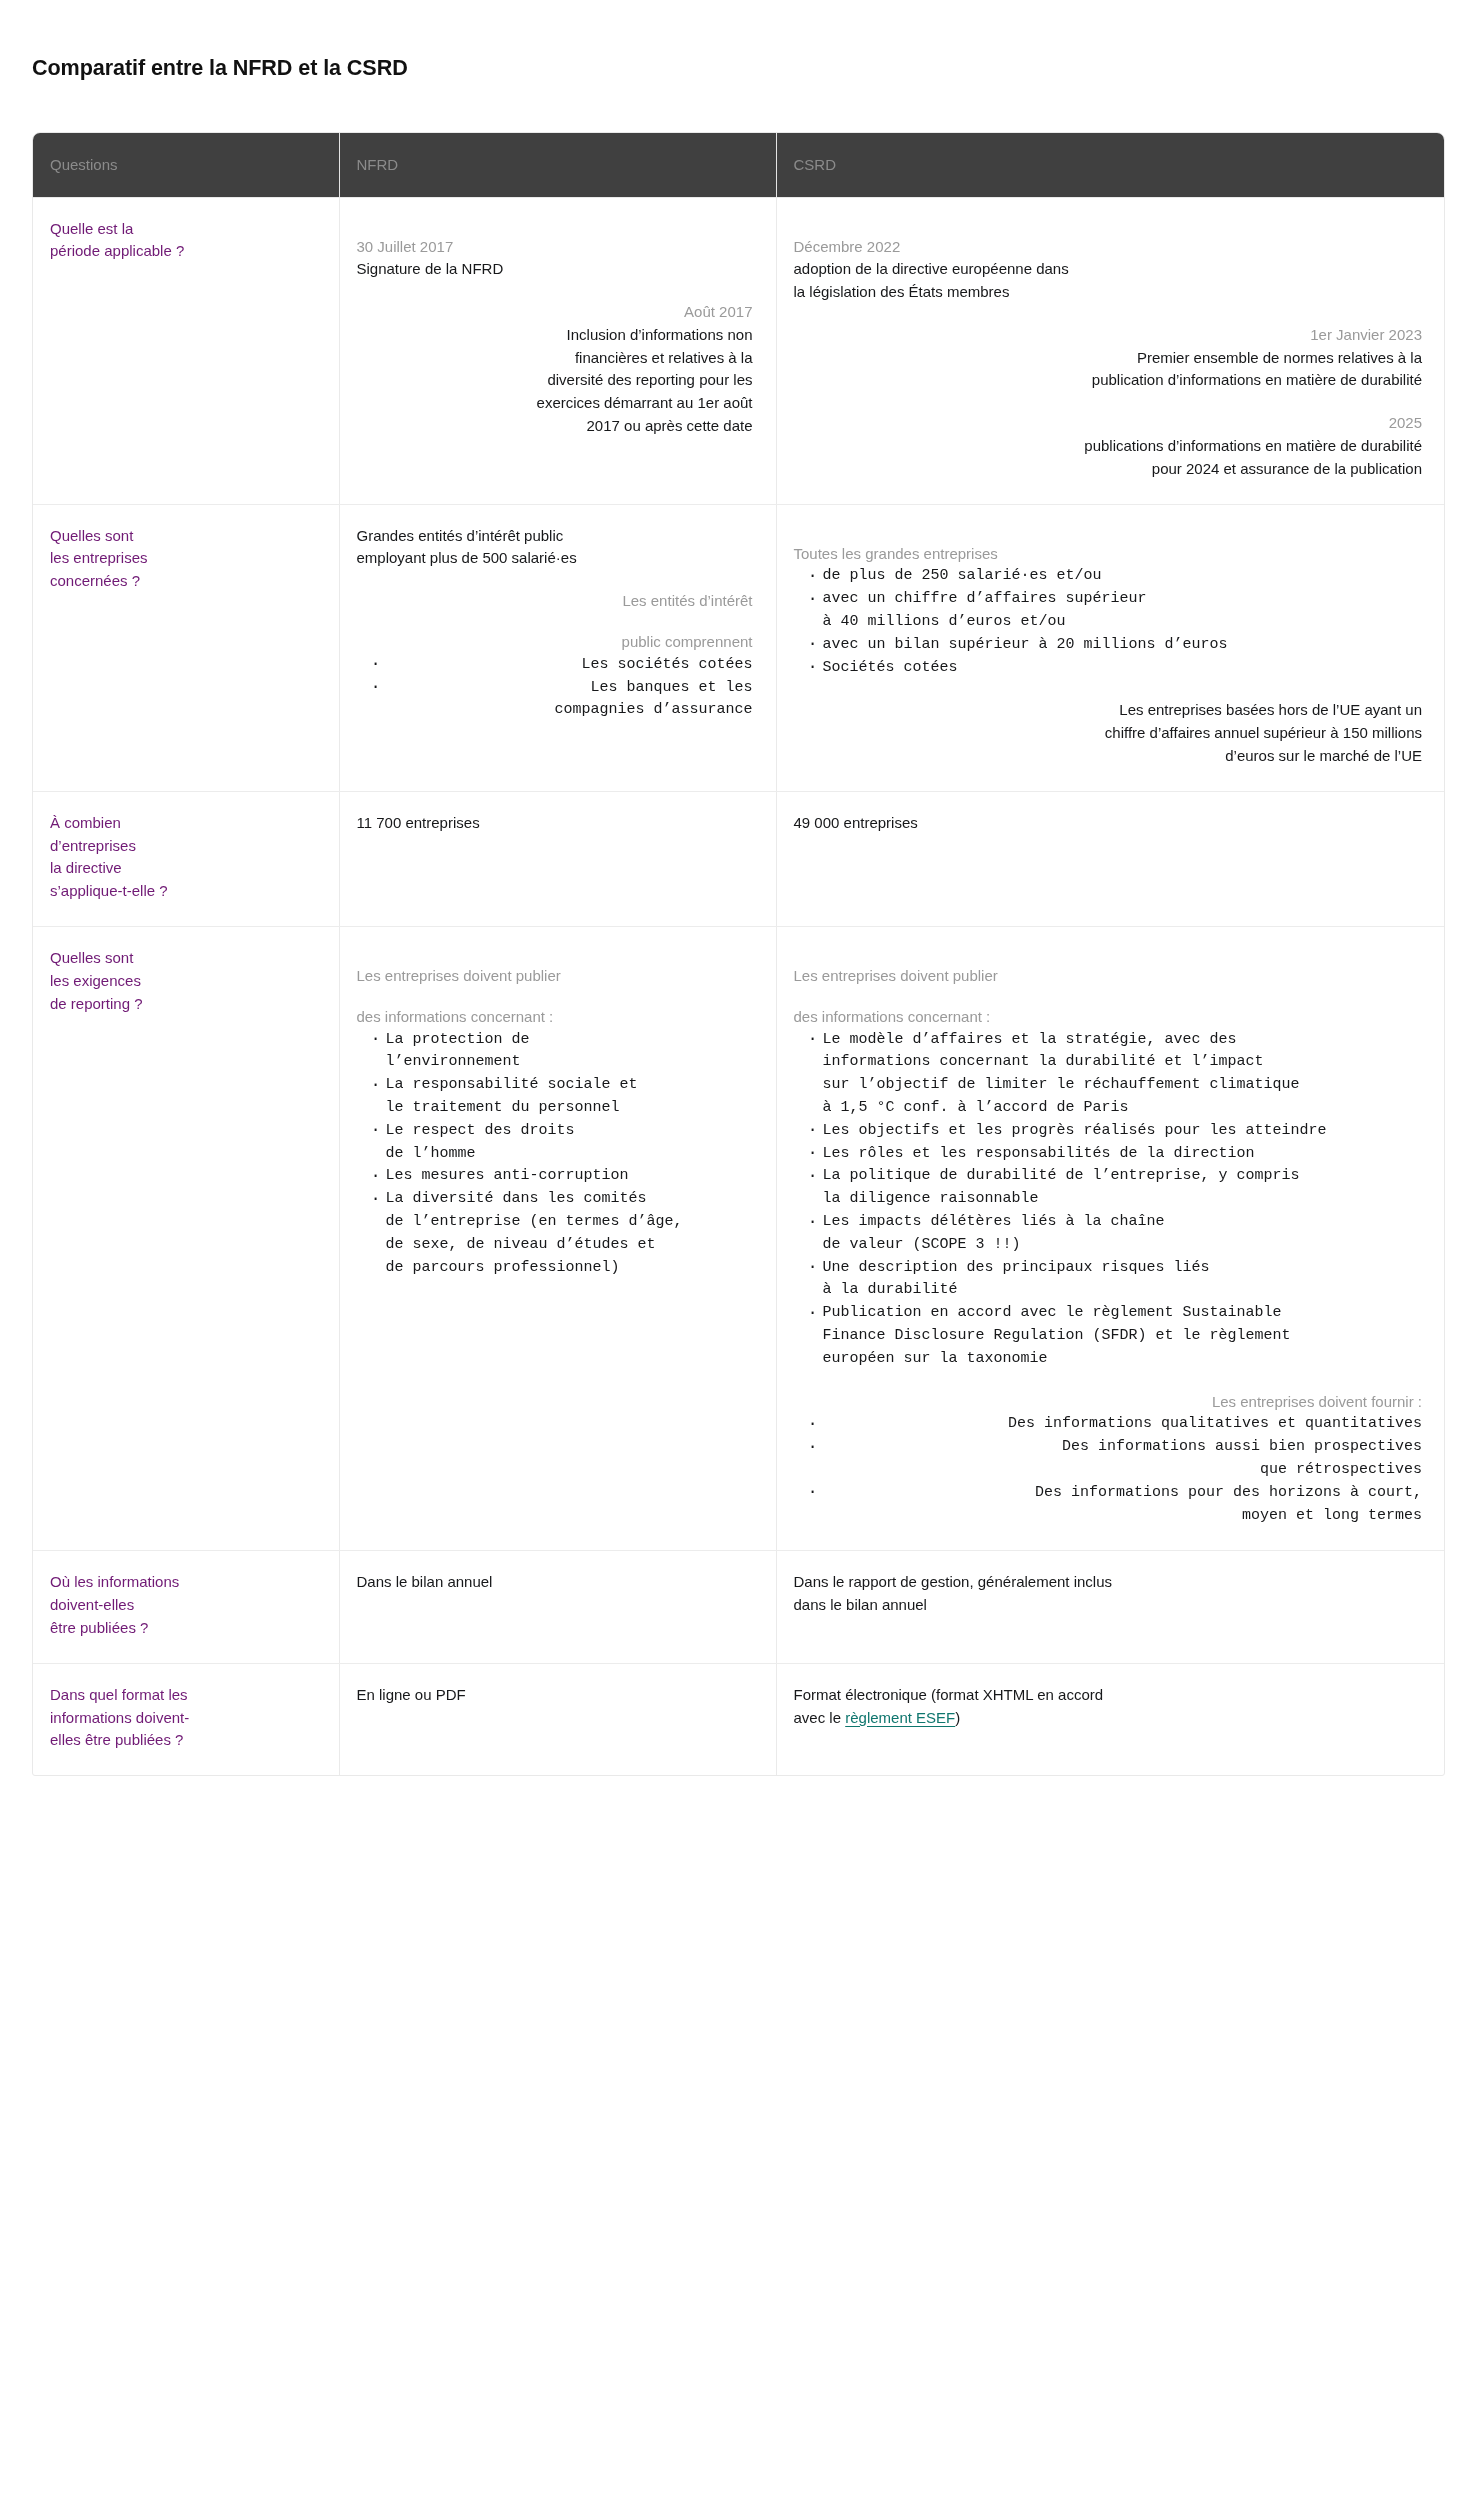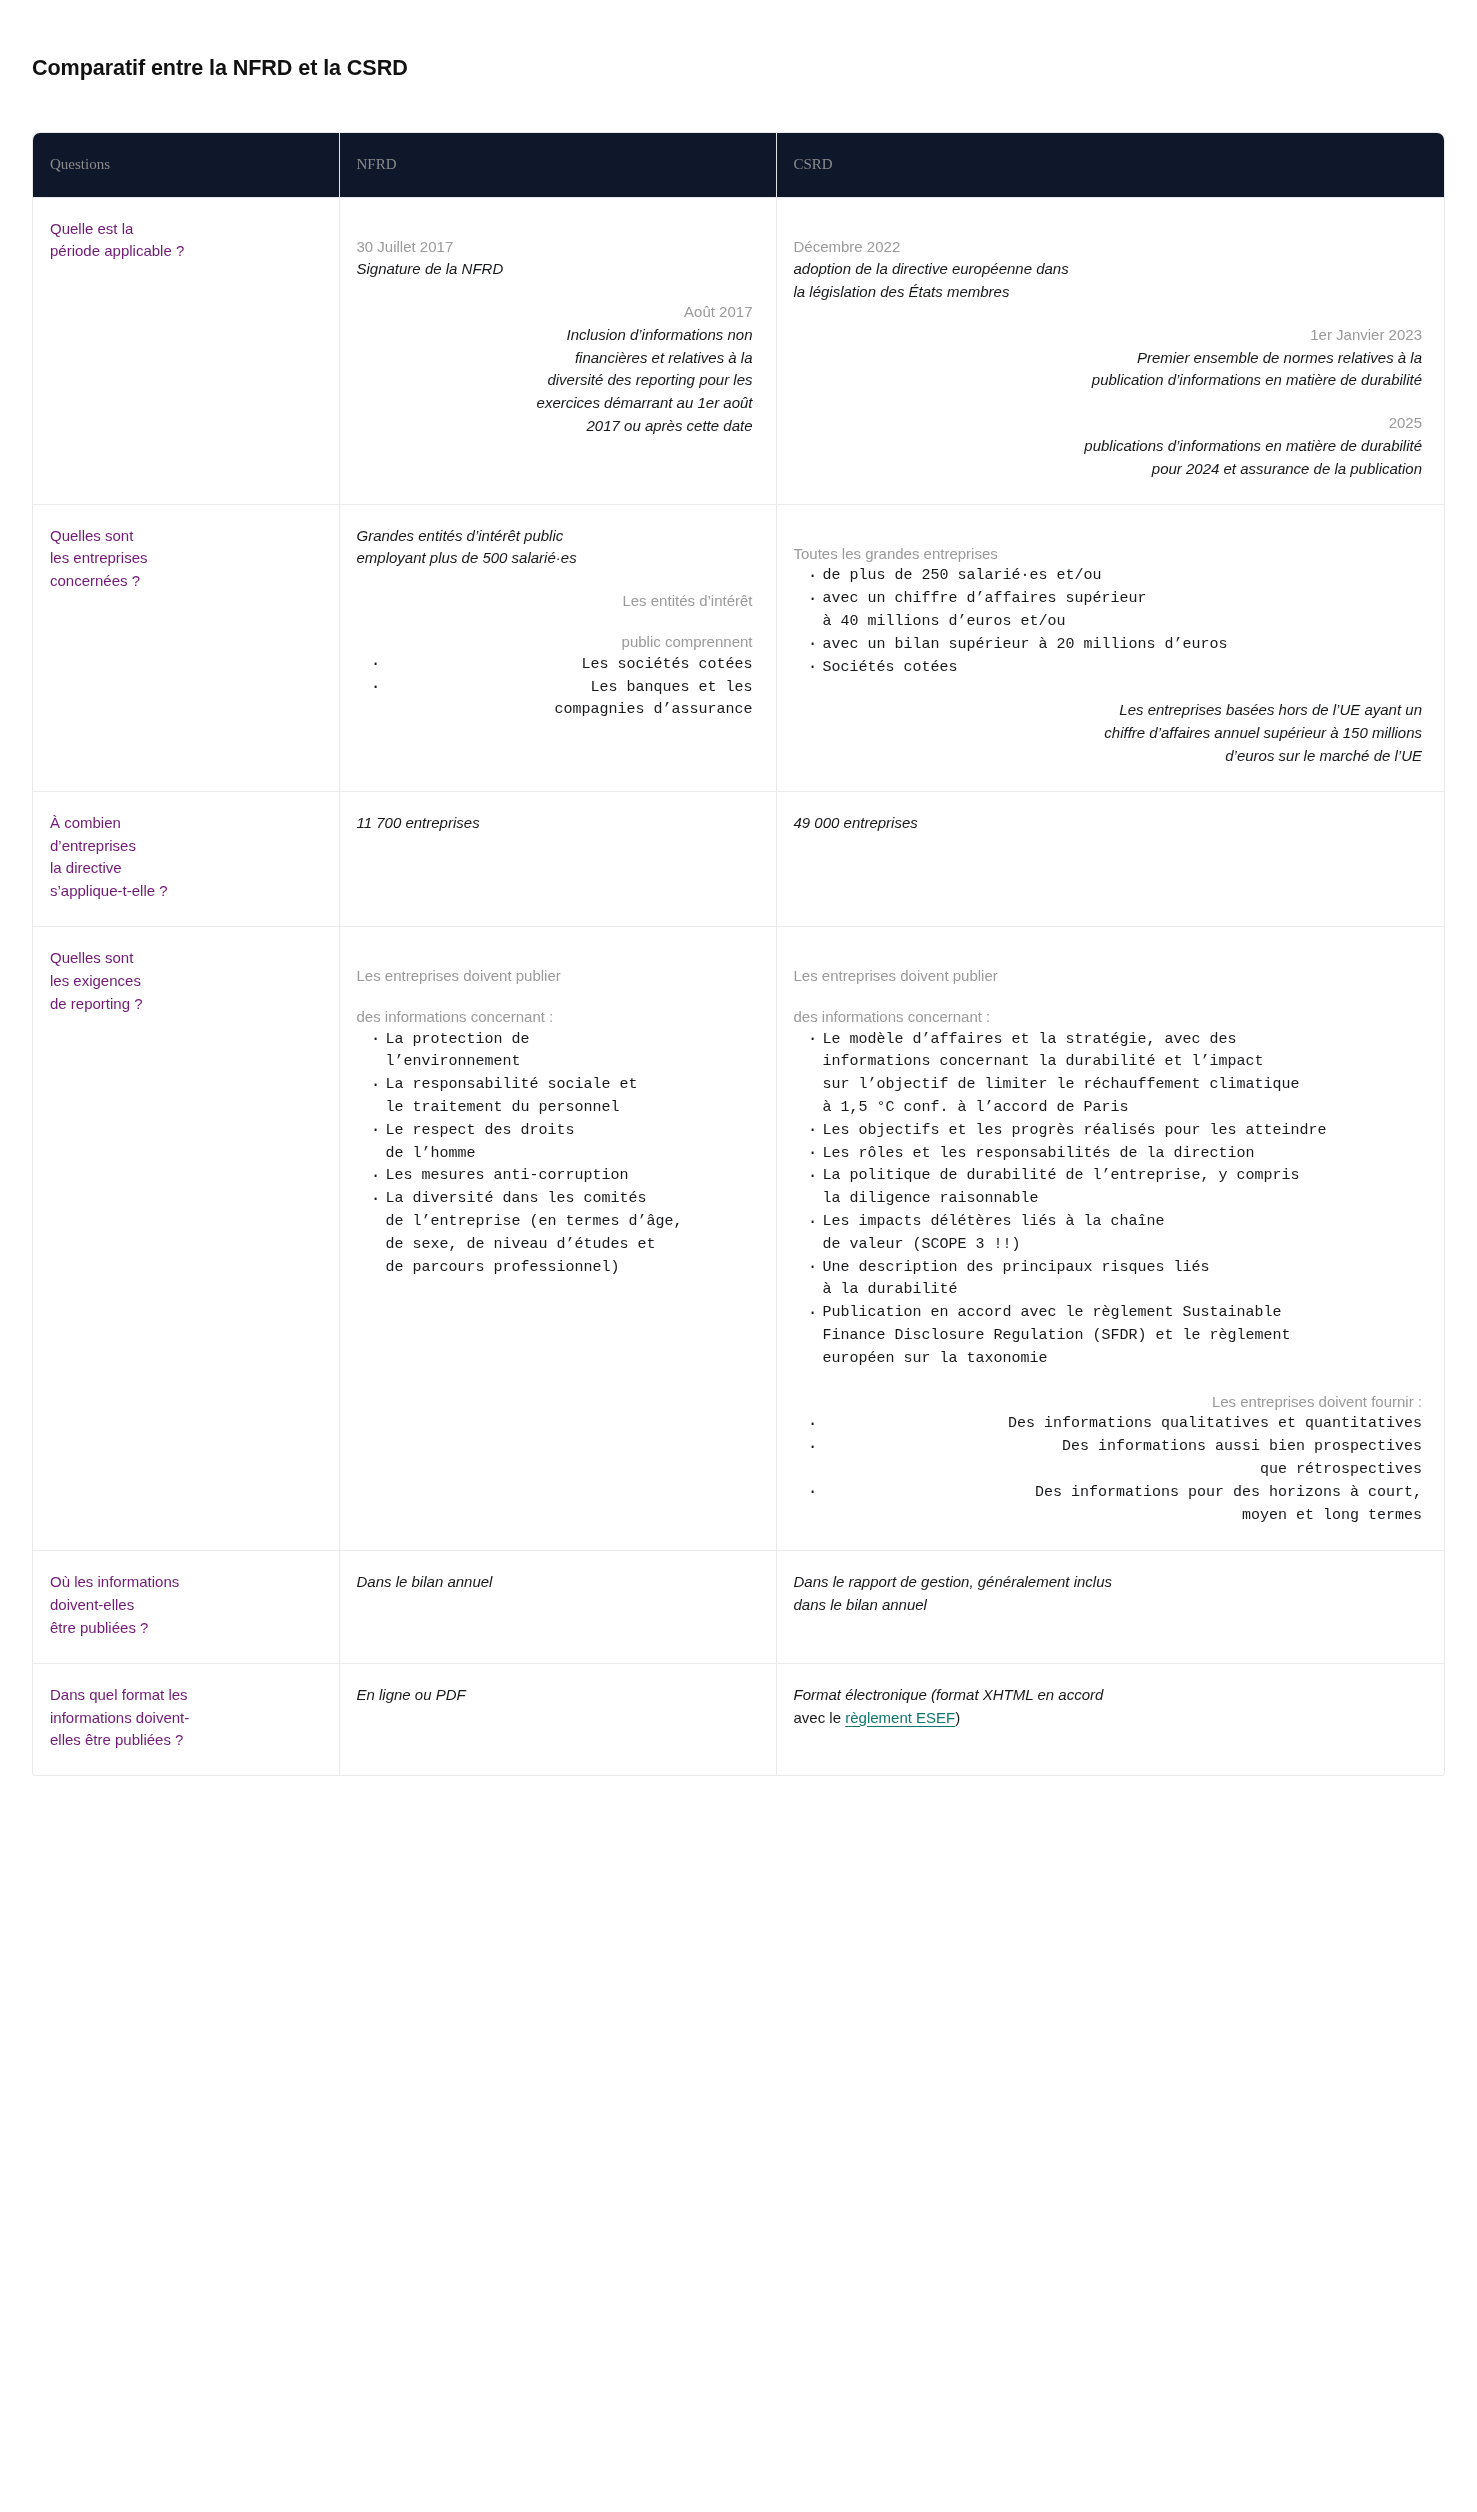--- a/index.html
+++ b/index.html
@@ -38,32 +38,31 @@
   table.cmp{
     width:100%;
     border-collapse:collapse;
     table-layout:fixed;
   }
   col.c-q{width:306px;}
   col.c-n{width:437px;}
   col.c-c{width:669px;}
 
   thead th{
-    background:#0f172a;
+    background:#404040;
     text-align:left;
     vertical-align:middle;
     height:64px;
     padding:0 0 0 17px;
     font-size:15px;
     font-weight:400;
     color:#8b8b8b;
     border-right:0.5px solid #e4e4e4;
     border-bottom:0.5px solid #e9e9e9;
     box-sizing:border-box;
-    font-family:Liberation Serif, serif;
   }
   thead th:last-child{border-right:none;}
 
   tbody td{
     vertical-align:top;
     padding:20px 23px 23px 17px;
     border-right:0.5px solid #eaeaea;
     border-bottom:0.5px solid #ececec;
     font-size:15px;
     line-height:1.52;
@@ -75,21 +74,21 @@
 
   td.q-cell{color:#701a75;}
 
   .blk{margin:0 0 0 0;}
   .blk + .blk{margin-top:20px;text-align:right;}
   .lead{
     color:#9a9a9a;
     display:block;
     margin-top:18px;
   }
-  .body-lines{display:block;font-style:italic;}
+  .body-lines{display:block;}
   .line{display:block;}
 
   ul.bul{
     list-style:none;
     margin:0;
     padding:0 0 0 13px;
   }
   ul.bul li{
     position:relative;
     padding-left:16px;

